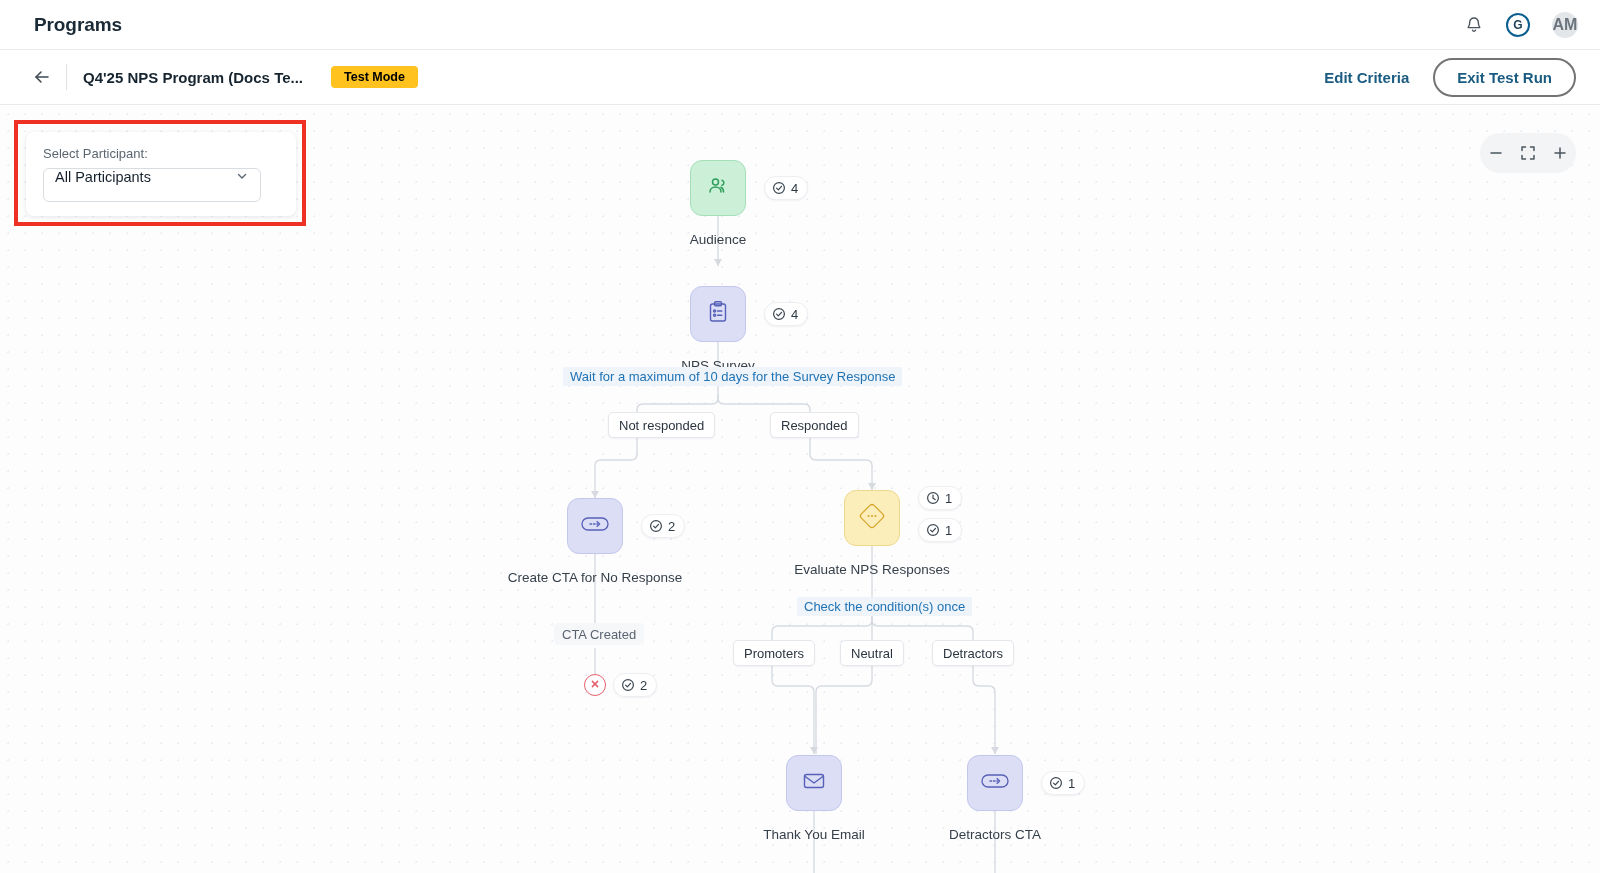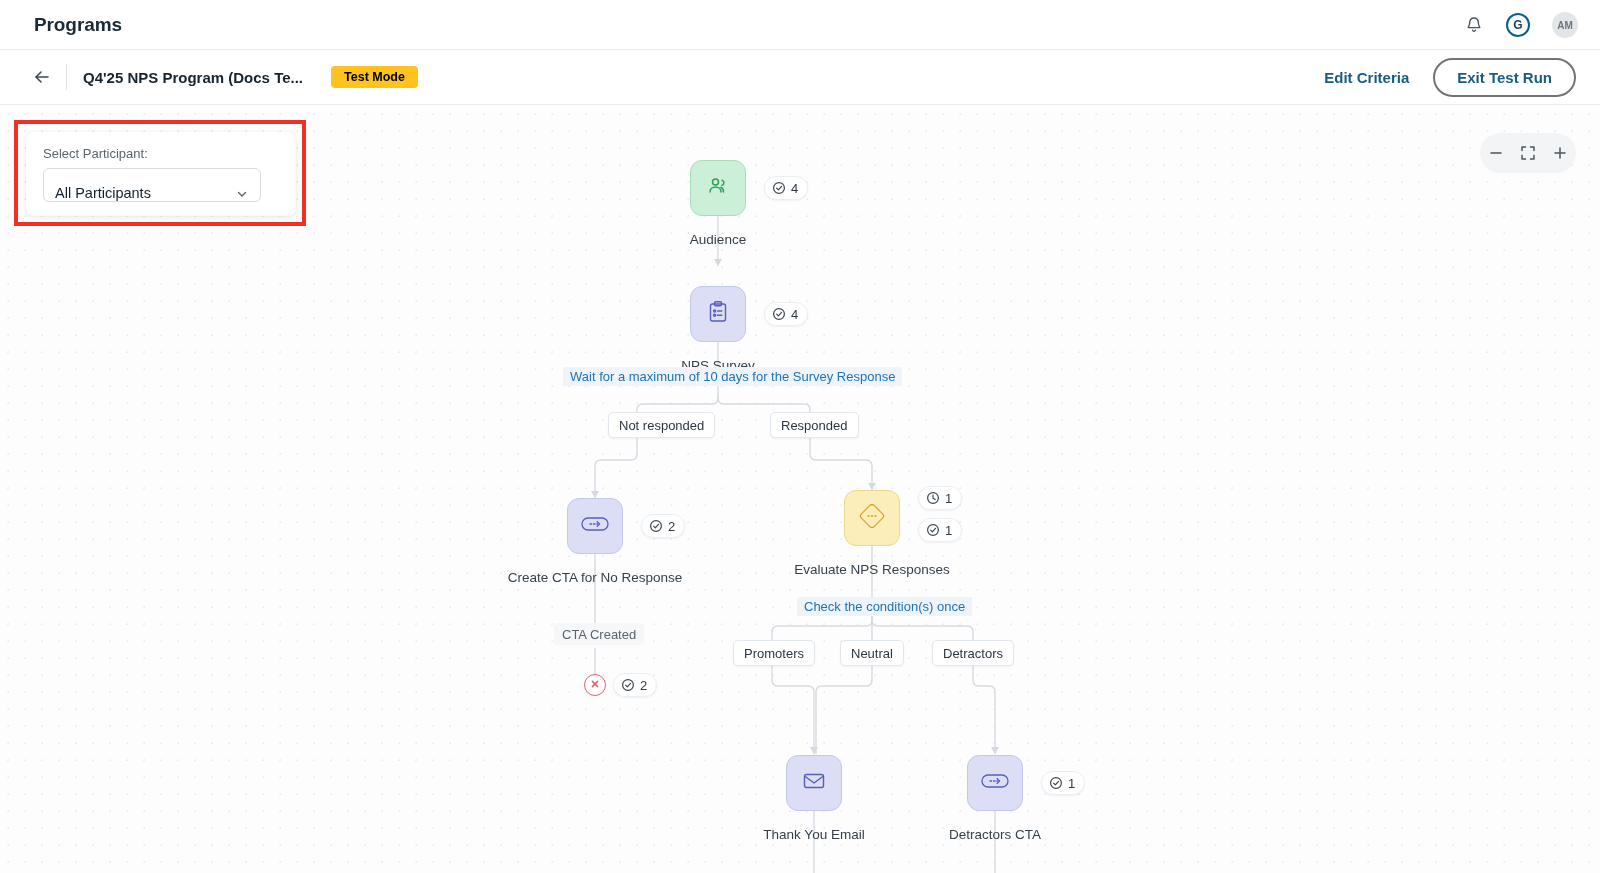--- a/index.html
+++ b/index.html
@@ -39,21 +39,21 @@
   .bell-icon { width: 20px; height: 20px; cursor: pointer; }
   .g-badge {
     width: 24px; height: 24px; border-radius: 50%;
     border: 2px solid #0a5d8f; display: flex; align-items: center;
     justify-content: center; font-size: 12px; font-weight: bold;
     color: #1a3f55; cursor: pointer;
   }
   .avatar {
     width: 26px; height: 26px; border-radius: 50%; background: #e3e6e9;
     display: flex; align-items: center; justify-content: center;
-    font-size: 10px; color: #6c757d; font-weight: bold; cursor: pointer; text-align: center;
+    font-size: 16px; color: #6c757d; font-weight: bold; cursor: pointer; text-align: center;
   }
 
   
   .subbar {
     position: absolute; top: 50px; left: 0; width: 1600px; height: 55px;
     background: #ffffff; border-bottom: 1px solid #e9ecef;
     display: flex; align-items: center;
   }
   .back-arrow {
     margin-left: 32px; width: 20px; height: 20px; cursor: pointer;
@@ -99,21 +99,21 @@
   }
   .participant-card {
     position: absolute; left: 26px; top: 26px; width: 270px; height: 84px;
     background: #ffffff; border-radius: 8px;
     box-shadow: 0 1px 4px rgba(16,24,40,.10); z-index: 25;
     padding: 14px 17px;
   }
   .sp-label { font-size: 13px; color: #5b6670; margin-bottom: 7px; }
   .sp-select {
     width: 218px; height: 34px; border: 1px solid #d8dde2; border-radius: 6px;
-    display: flex; align-items: flex-end; justify-content: space-between;
+    display: flex; align-items: flex-start; justify-content: space-between;
     padding: 0 11px; background: #fff; cursor: pointer;
   }
   .sp-value { font-size: 14.5px; color: #14202b; }
   .chev { width: 14px; height: 14px; }
 
   
   .zoom-ctrl {
     position: absolute; right: 24px; top: 27px; width: 96px; height: 40px;
     background: #f3f4f6; border-radius: 20px;
     display: flex; align-items: center; justify-content: space-around;

